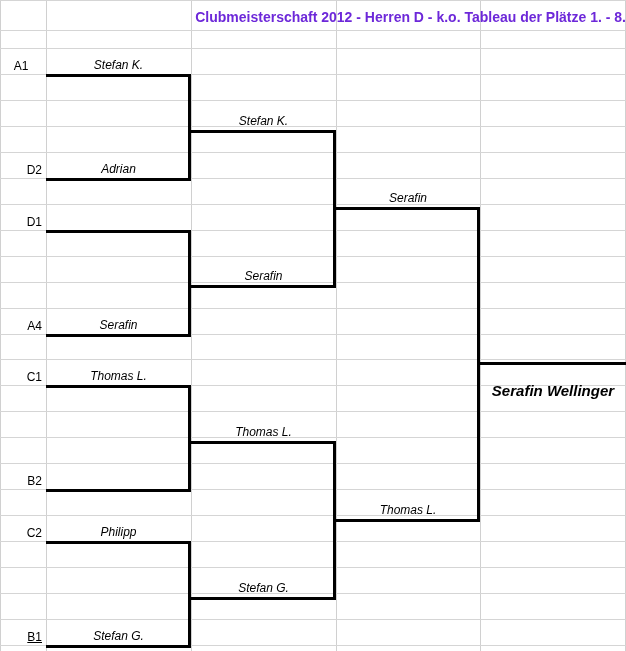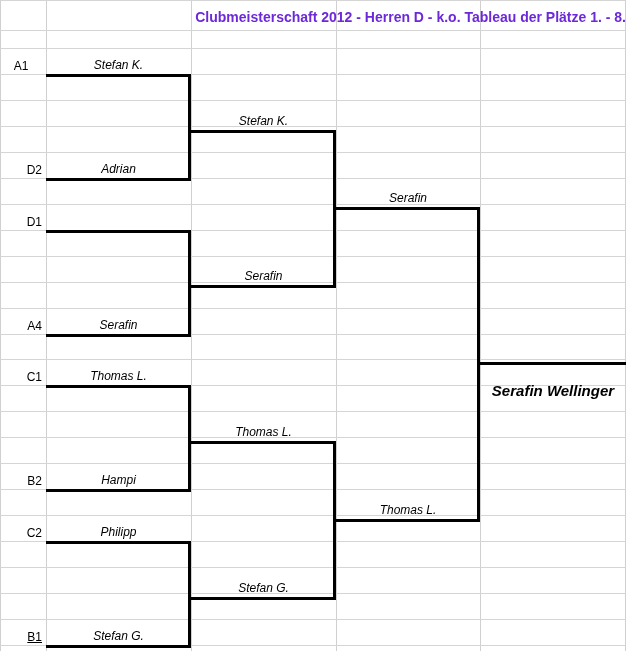--- a/index.html
+++ b/index.html
@@ -170,21 +170,20 @@
   <div class="seed" style="left:0px; top:319px;">A4</div>
   <div class="seed" style="left:0px; top:370px;">C1</div>
   <div class="seed" style="left:0px; top:474px;">B2</div>
   <div class="seed" style="left:0px; top:526px;">C2</div>
   <div class="seed" style="left:0px; top:630px;text-decoration:underline;">B1</div>
 
   <div class="name" style="left:46px; top:58px;  width:145px;">Stefan K.</div>
   <div class="name" style="left:46px; top:162px; width:145px;">Adrian</div>
   <div class="name" style="left:46px; top:318px; width:145px;">Serafin</div>
   <div class="name" style="left:46px; top:369px; width:145px;">Thomas L.</div>
-  <div class="name" style="left:46px; top:473px; width:145px;">Hampi</div>
   <div class="name" style="left:46px; top:525px; width:145px;">Philipp</div>
   <div class="name" style="left:46px; top:629px; width:145px;">Stefan G.</div>
 
   <div class="name" style="left:191px; top:114px; width:145px;">Stefan K.</div>
   <div class="name" style="left:191px; top:269px; width:145px;">Serafin</div>
   <div class="name" style="left:191px; top:425px; width:145px;">Thomas L.</div>
   <div class="name" style="left:191px; top:581px; width:145px;">Stefan G.</div>
 
   <div class="name" style="left:336px; top:191px; width:144px;">Serafin</div>
   <div class="name" style="left:336px; top:503px; width:144px;">Thomas L.</div>

